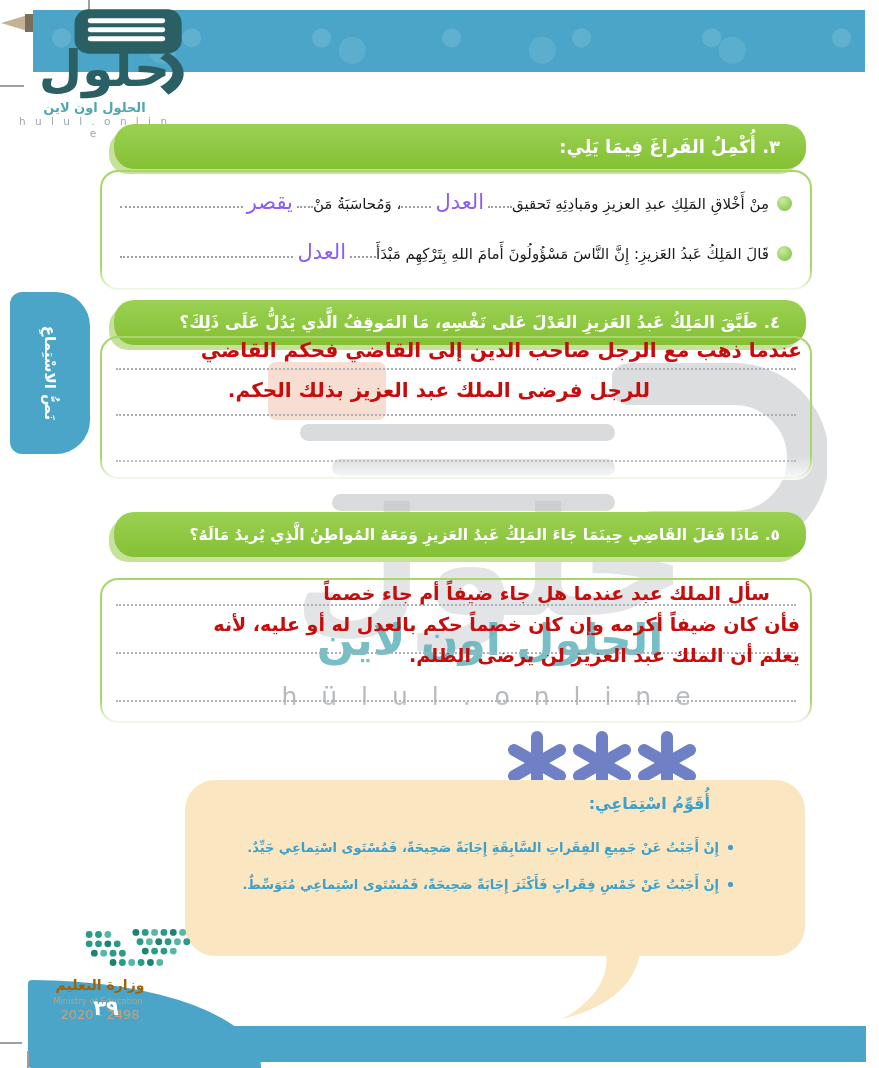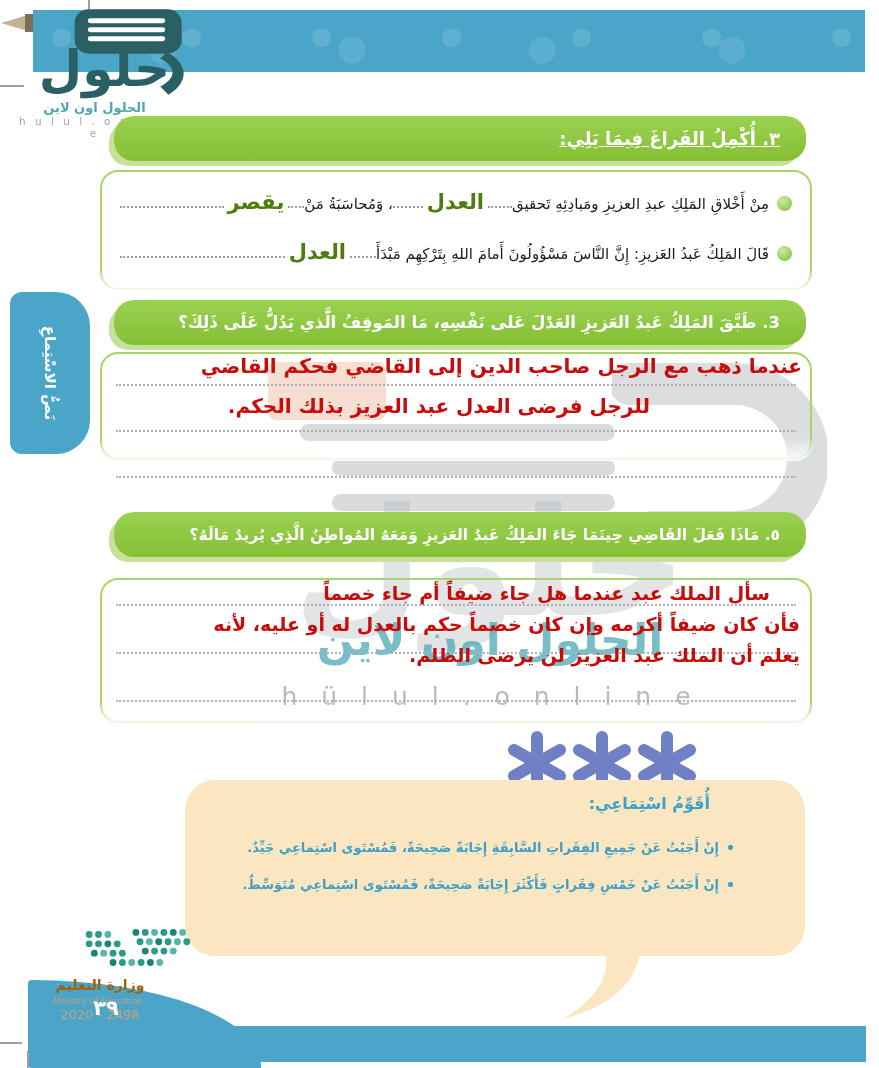--- a/index.html
+++ b/index.html
@@ -57,37 +57,37 @@
     display:flex; align-items:center; justify-content:center; }
   .side-tab span { display:block; transform:rotate(90deg); white-space:nowrap;
     color:#fff; font-weight:bold; font-size:15px; direction:rtl; }
 
   
   .q-header { position:absolute; left:114px; width:692px; height:45px;
     background:linear-gradient(#9bd153,#84c034); border-radius:20px;
     box-shadow:-6px 6px 0 -1px #c6e29a;
     display:flex; align-items:center; direction:rtl;
     padding:0 26px; color:#fff; font-weight:bold; }
-  .qh3 { top:116px; font-size:18px;text-decoration:underline; }
+  .qh3 { top:124px; font-size:18px; }
   .qh4 { top:300px; font-size:16.5px; }
   .qh5 { top:512px; font-size:15.5px; }
 
   .a-box { position:absolute; left:100px; width:712px;
     border:2.5px solid #a9d56b; border-radius:18px; background:transparent; }
   .a-box::after { content:""; position:absolute; left:-3px; right:-3px; bottom:-3px; height:24px;
     background:linear-gradient(transparent, rgba(255,255,255,.9)); border-radius:0 0 18px 18px; }
   .box3 { top:170px; height:120px; }
-  .box4 { top:352px; height:108px; }
+  .box4 { top:336px; height:143px; }
   .box5 { top:578px; height:145px; }
 
   .fill-line { position:absolute; right:18px; left:18px; display:flex; direction:rtl;
     align-items:flex-end; white-space:nowrap; }
   .fl1 { top:18px; } .fl2 { top:68px; }
   .qtext { font-size:15px; font-weight:normal; color:#1c1c1c; }
-  .red-fill { font-size:21px; font-weight:bold; color:#4d7c0f; margin:0 4px -1px 4px; }
+  .red-fill { font-size:21px; font-weight:normal; color:#8b5cf6; margin:0 4px -1px 4px; }
   .dots { border-bottom:2px dotted #9aa0a6; height:4px; margin-bottom:5px; }
 
   .dl { position:absolute; left:14px; right:14px; border-bottom:2.5px dotted #aab0b5; }
   .box4 .dl1 { top:30px; } .box4 .dl2 { top:76px; } .box4 .dl3 { top:122px; }
   .box5 .dl1 { top:24px; } .box5 .dl2 { top:72px; } .box5 .dl3 { top:120px; }
 
   .red-line { position:absolute; direction:rtl; white-space:nowrap;
     color:#c70c0c; font-weight:bold; }
   .box4 .rl1 { right:8px;  top:0;    font-size:20px; }
   .box4 .rl2 { right:160px; top:40px; font-size:20px; }
@@ -179,28 +179,28 @@
     <div class="fill-line fl2">
       <span class="bullet" style="width:15px;height:15px;border-radius:50%;flex:0 0 auto;margin-left:8px;margin-bottom:2px;background:radial-gradient(circle at 35% 30%, #cdeaa2, #79bf3d);"></span>
       <span class="qtext">قَالَ المَلِكُ عَبدُ العَزيزِ: إِنَّ النَّاسَ مَسْؤُولُونَ أَمامَ اللهِ بِتَرْكِهِم مَبْدَأَ</span>
       <span class="dots" style="flex:0 1 26px"></span>
       <span class="red-fill">العدل</span>
       <span class="dots" style="flex:1 1 60px"></span>
     </div>
   </div>
 
   <div class="q-header qh4">
-    <span>3. طَبَّقَ المَلِكُ عَبدُ العَزيزِ العَدْلَ عَلى نَفْسِهِ، مَا المَوقِفُ الَّذي يَدُلُّ عَلَى ذَلِكَ؟</span>
+    <span>٤. طَبَّقَ المَلِكُ عَبدُ العَزيزِ العَدْلَ عَلى نَفْسِهِ، مَا المَوقِفُ الَّذي يَدُلُّ عَلَى ذَلِكَ؟</span>
   </div>
   <div class="a-box box4">
     <div class="dl dl1"></div>
     <div class="dl dl2"></div>
     <div class="dl dl3"></div>
     <div class="red-line rl1">عندما ذهب مع الرجل صاحب الدين إلى القاضي فحكم القاضي</div>
-    <div class="red-line rl2">للرجل فرضى العدل عبد العزيز بذلك الحكم.</div>
+    <div class="red-line rl2">للرجل فرضى الملك عبد العزيز بذلك الحكم.</div>
   </div>
 
   <div class="q-header qh5">
     <span>٥. مَاذَا فَعَلَ القَاضِي حِينَمَا جَاءَ المَلِكُ عَبدُ العَزيزِ وَمَعَهُ المُواطِنُ الَّذِي يُريدُ مَالَهُ؟</span>
   </div>
   <div class="a-box box5">
     <div class="dl dl1"></div>
     <div class="dl dl2"></div>
     <div class="dl dl3"></div>
     <div class="red-line rl1">سأل الملك عبد عندما هل جاء ضيفاً أم جاء خصماً</div>

